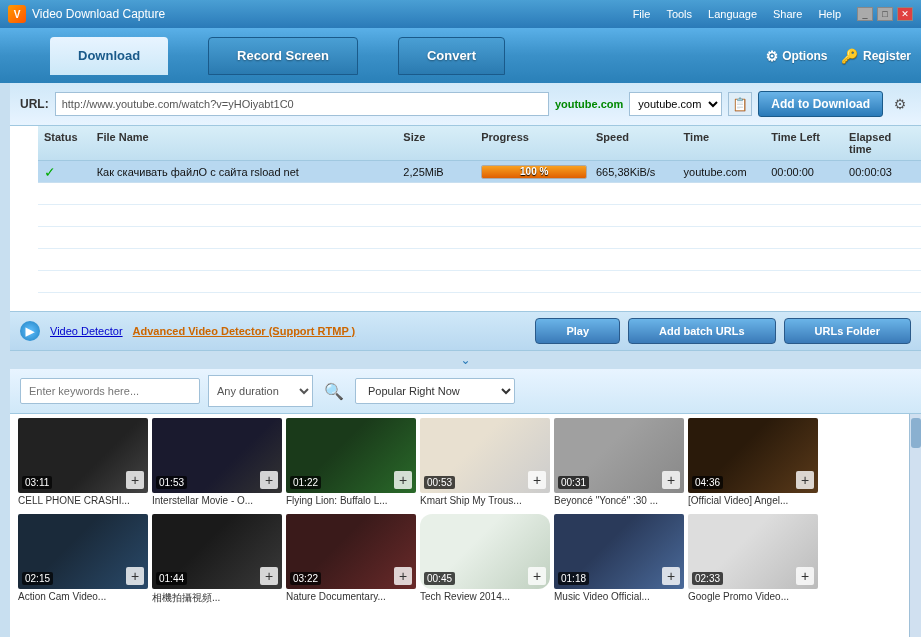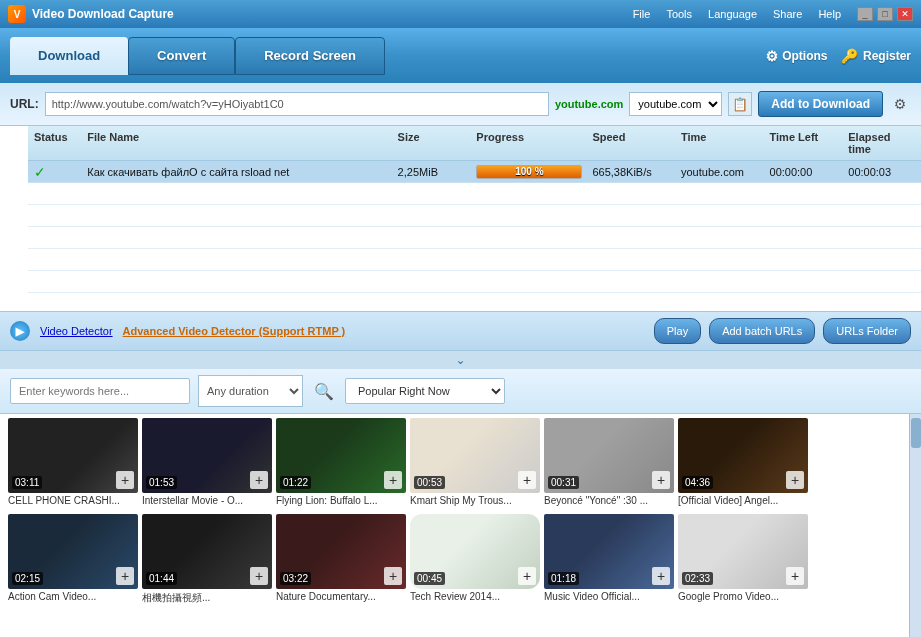--- a/index.html
+++ b/index.html
@@ -24,21 +24,21 @@
     .title-bar-icon {
       width: 18px; height: 18px;
       background: linear-gradient(135deg, #f90, #f50);
       border-radius: 3px;
       display: flex; align-items: center; justify-content: center;
       color: white; font-weight: bold; font-size: 10px;
     }
     .title-bar-text {
       color: white;
       font-size: 12px;
-      font-weight: bold;
+      font-weight: normal;
       flex: 1;
     }
     .title-bar-menu {
       display: flex; gap: 16px;
     }
     .title-bar-menu span {
       color: white; font-size: 11px; cursor: pointer;
     }
     .title-bar-controls {
       display: flex; gap: 4px; margin-left: 10px;
@@ -66,20 +66,21 @@
     .tab-btn {
       height: 38px;
       padding: 0 28px;
       font-size: 13px;
       font-weight: bold;
       border: none;
       cursor: pointer;
       color: white;
       text-shadow: 0 1px 2px rgba(0,0,0,0.4);
       border-radius: 4px 4px 0 0;
+      margin-left: 40px;
     }
     .tab-btn.active {
       background: linear-gradient(to bottom, #e8f4ff, #cce8f8);
       color: #1a5a8a;
       text-shadow: none;
     }
     .tab-btn:not(.active) {
       background: linear-gradient(to bottom, #4a9fd4, #2a7ab0);
       border: 1px solid #1a5a8a;
     }
@@ -249,25 +250,25 @@
     .link-orange { color: #cc6600; text-decoration: underline; cursor: pointer; font-size: 11px; font-weight: bold; }
     .detector-right {
       margin-left: auto;
       display: flex; gap: 8px;
     }
     .action-btn {
       height: 26px;
       background: linear-gradient(to bottom, #6ab4e8, #3a7ab8);
       color: white;
       border: 1px solid #2a5a8a;
-      padding: 0 12px;
-      font-size: 11px;
-      font-weight: normal;
-      cursor: pointer;
-      border-radius: 10px;
+      padding: 0 30px;
+      font-size: 11px;
+      font-weight: bold;
+      cursor: pointer;
+      border-radius: 4px;
     }
     .chevron-row {
       display: flex; justify-content: center;
       background: #c8dff0;
       padding: 2px 0;
       cursor: pointer;
       color: #2a7ab8; font-size: 12px;
     }
 
     
@@ -401,20 +402,21 @@
     .t8 { background: linear-gradient(135deg, #1a1a1a 40%, #3a3a3a); }
     .t9 { background: linear-gradient(135deg, #3a1a1a 40%, #6a2a2a); }
     .t10 { background: linear-gradient(135deg, #e8f0e8 40%, #c0d0c0); border-radius: 12px; }
     .t11 { background: linear-gradient(135deg, #2a3a5a 40%, #4a6a9a); }
     .t12 { background: linear-gradient(135deg, #ddd 40%, #bbb); }
 
     .main-content {
       display: flex;
       flex-direction: column;
       height: calc(637px - 28px - 55px);
+      margin-left: 10px;
     }
     .download-section {
       display: flex;
       flex-direction: column;
     }
     .table-scroll {
       height: 185px;
       overflow: hidden;
       background: white;
       padding-left: 28px;
@@ -442,22 +444,22 @@
   </div>
   <div class="title-bar-controls">
     <div class="ctrl-btn">_</div>
     <div class="ctrl-btn">□</div>
     <div class="ctrl-btn close">✕</div>
   </div>
 </div>
 
 <div class="toolbar">
   <button class="tab-btn active">Download</button>
+  <button class="tab-btn">Record Screen</button>
   <button class="tab-btn">Convert</button>
-  <button class="tab-btn">Record Screen</button>
   <div class="toolbar-right">
     <div class="options-btn">
       <span class="gear-icon">⚙</span>
       <span>Options</span>
     </div>
     <div class="register-btn">
       <span class="key-icon">🔑</span>
       <span>Register</span>
     </div>
   </div>

